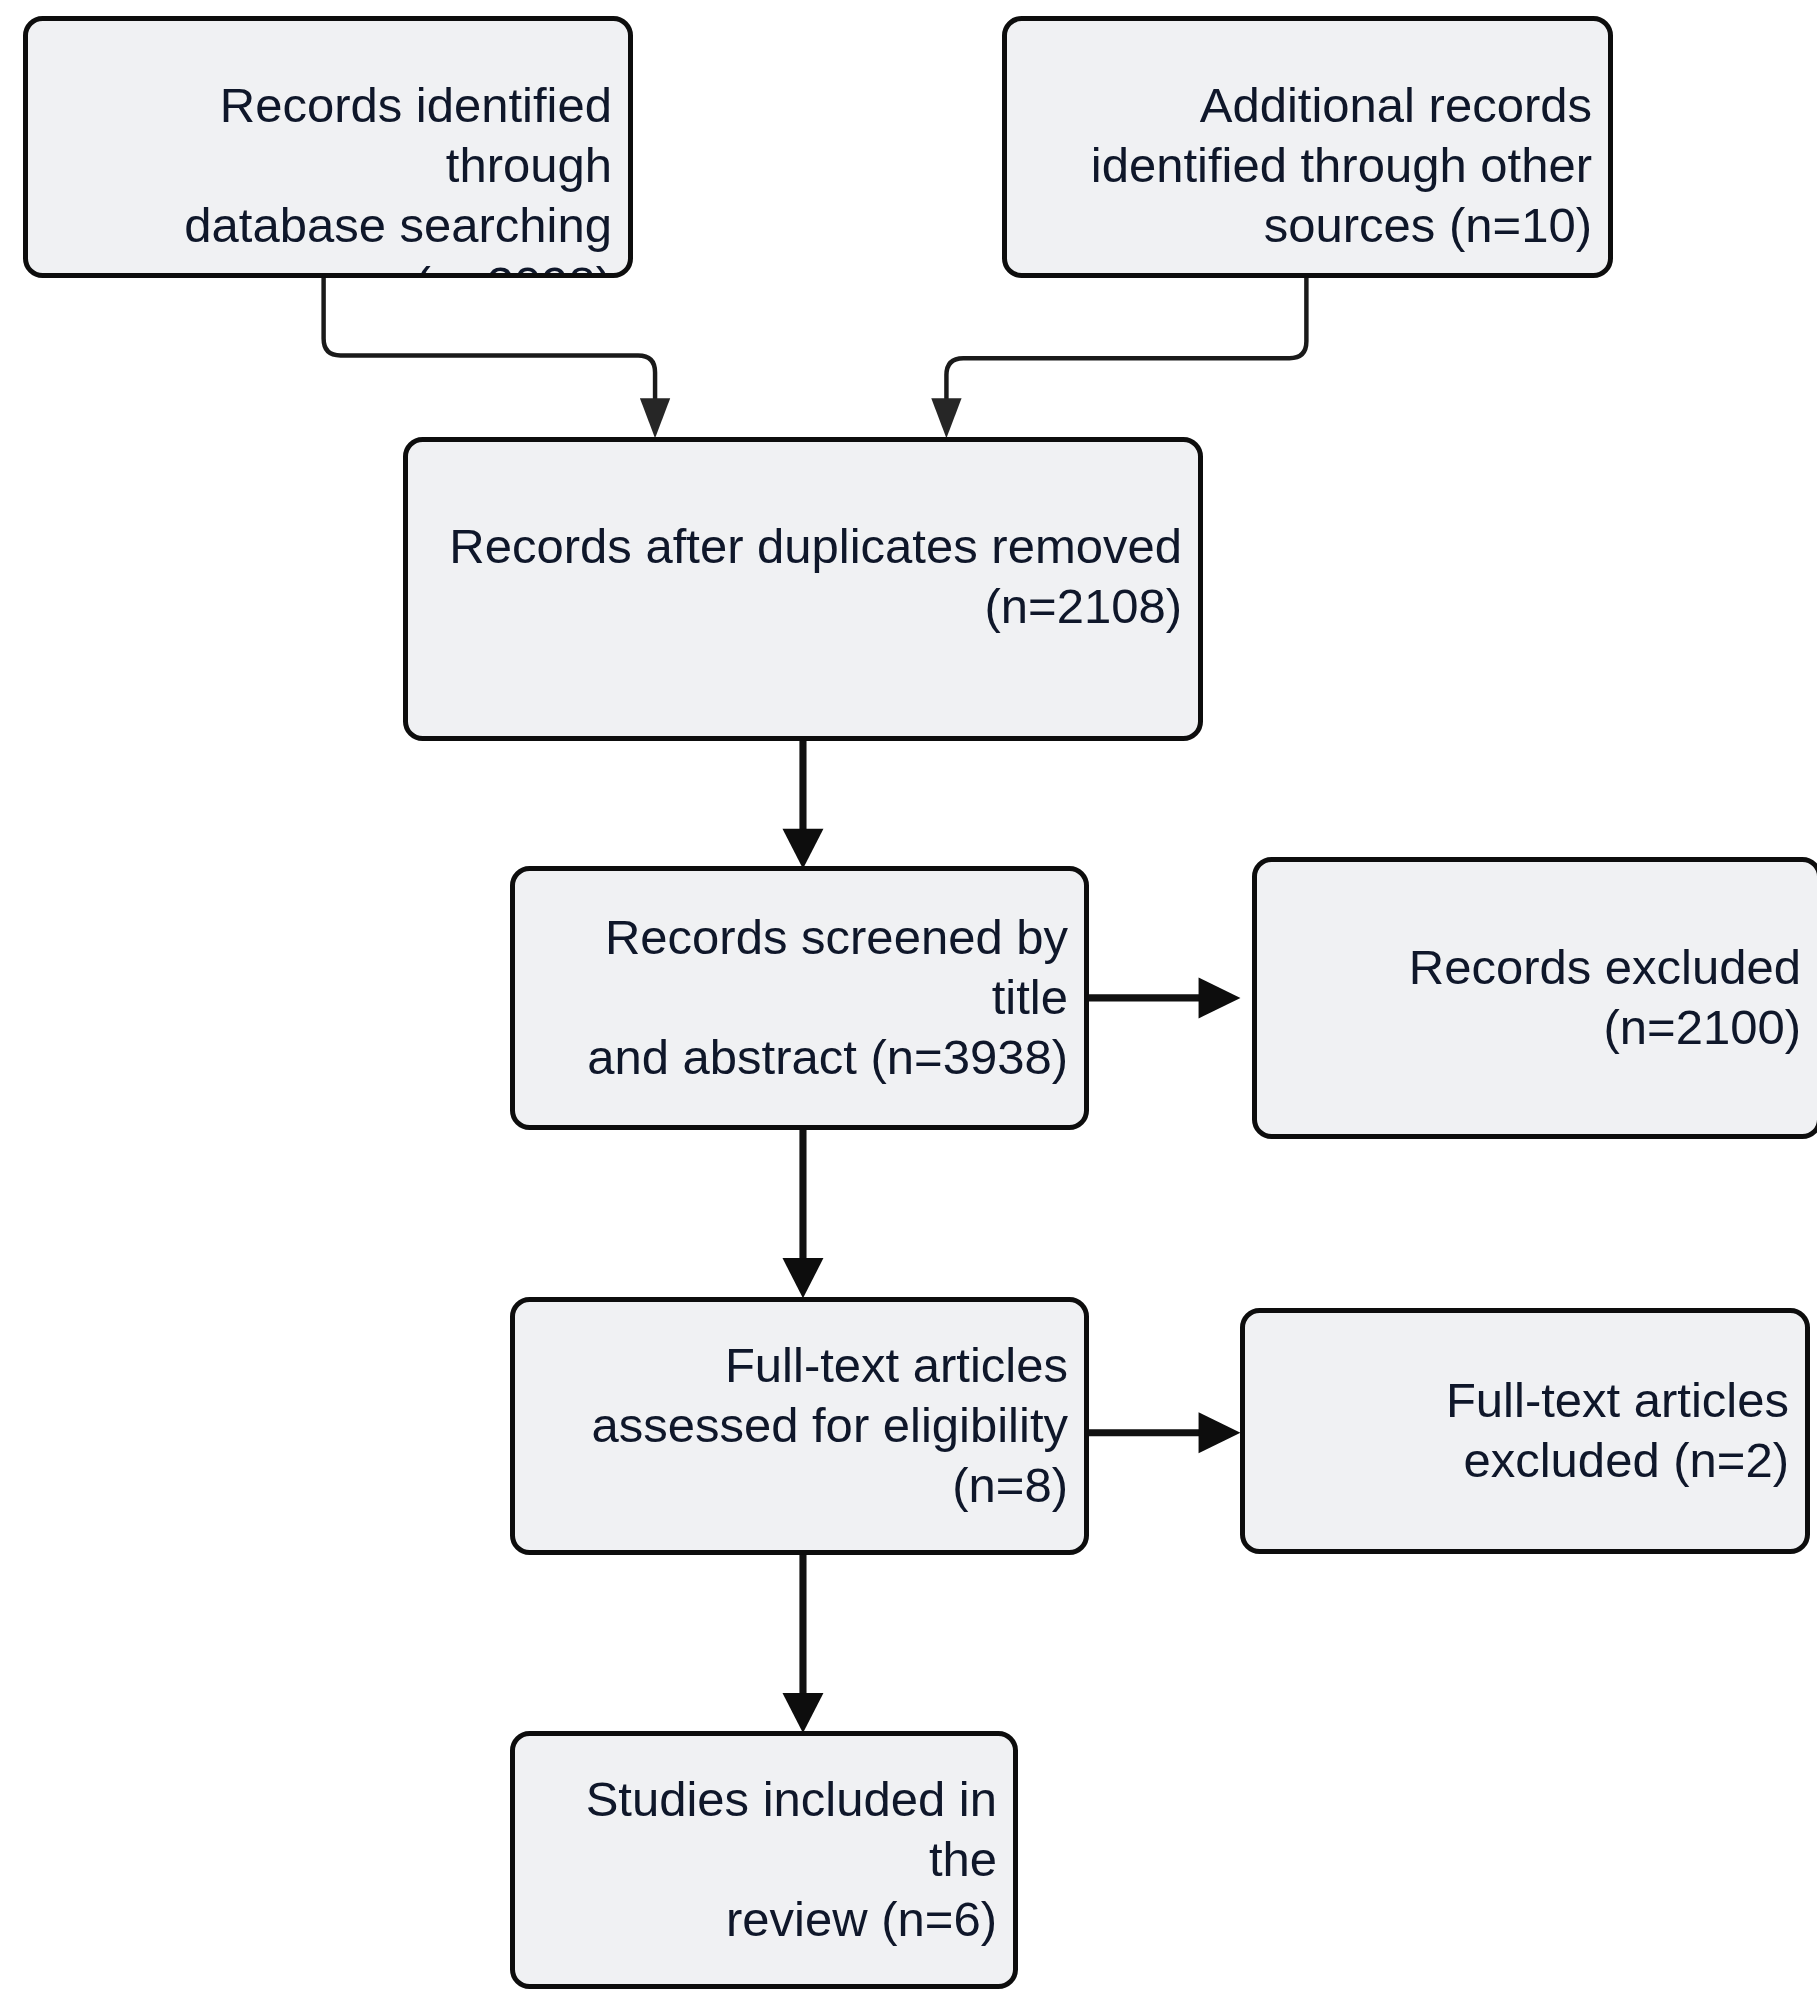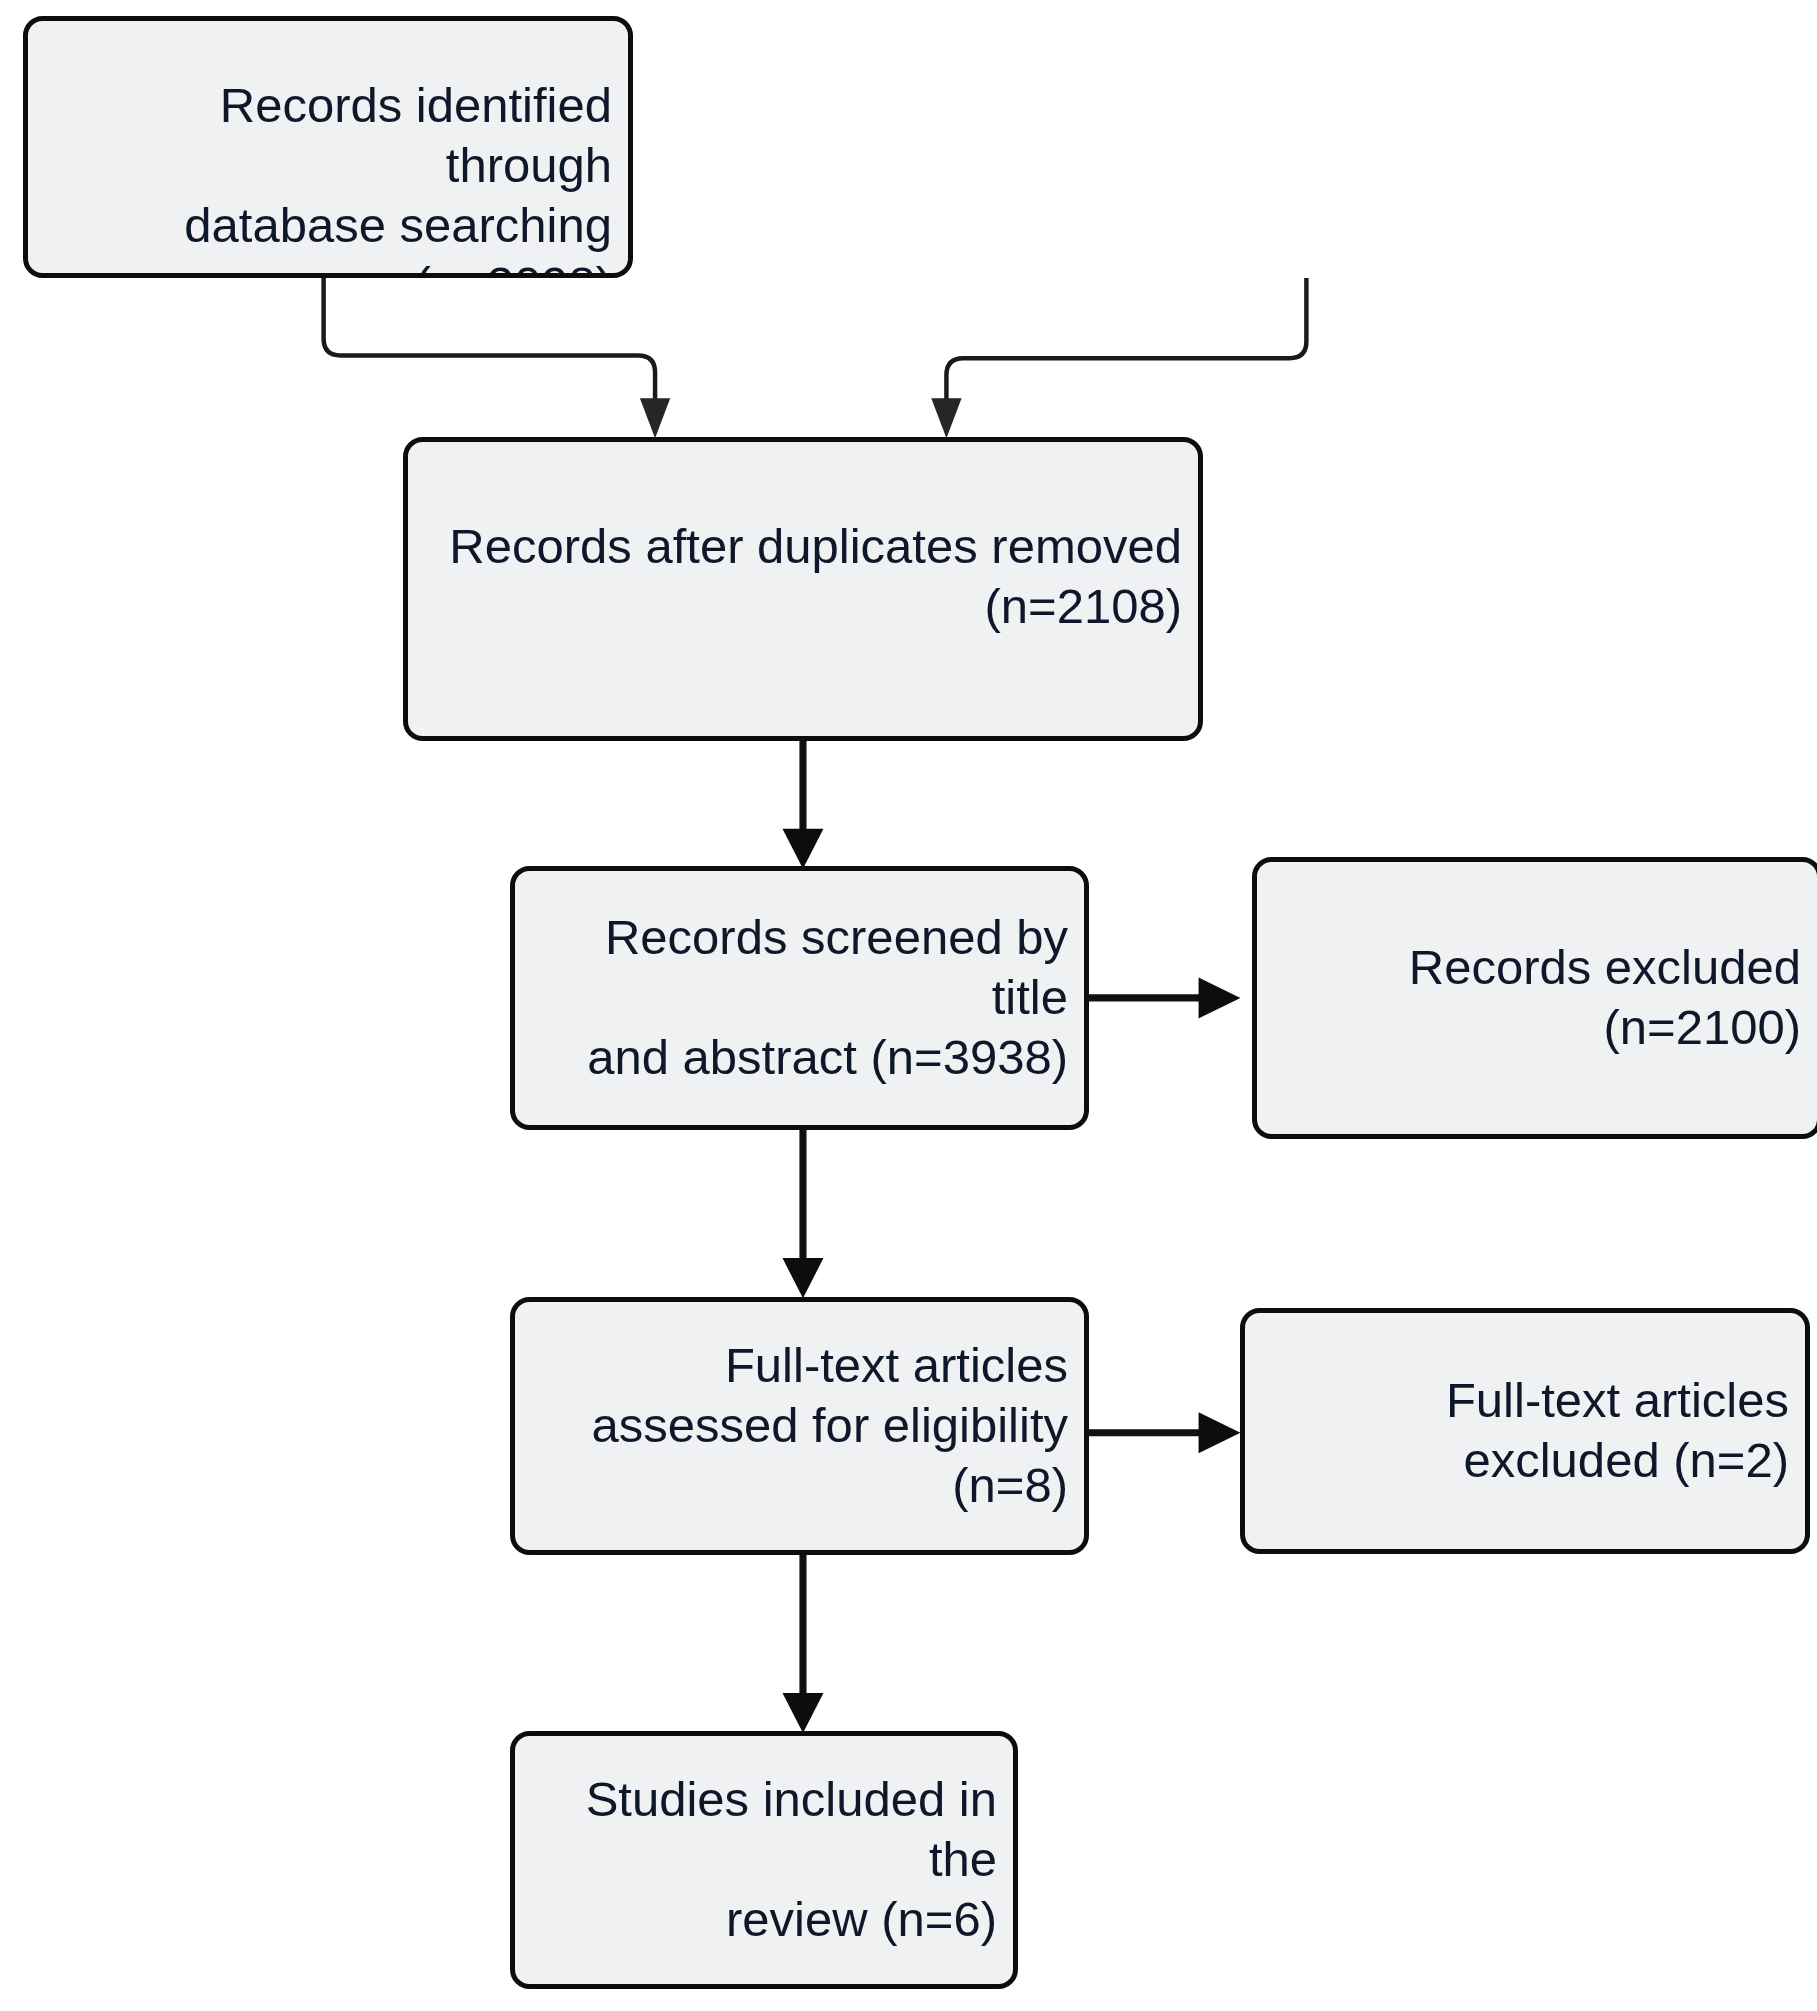--- a/index.html
+++ b/index.html
@@ -99,20 +99,25 @@
     </g>
 
   </svg>
 
   <div class="node-box align-top-pad" style="left:23px; top:16px; width:610px; height:262px;">
     <span class="node-text">Records identified through
 database searching
 (n=2098)</span>
   </div>
 
+  <div class="node-box align-top-pad" style="left:1002px; top:16px; width:611px; height:262px;">
+    <span class="node-text">Additional records
+identified through other
+sources (n=10)</span>
+  </div>
 
   <div class="node-box align-up" style="left:403px; top:437px; width:800px; height:304px;">
     <span class="node-text">Records after duplicates removed
 (n=2108)</span>
   </div>
 
   <div class="node-box" style="left:510px; top:866px; width:579px; height:264px;">
     <span class="node-text">Records screened by title
 and abstract (n=3938)</span>
   </div>

